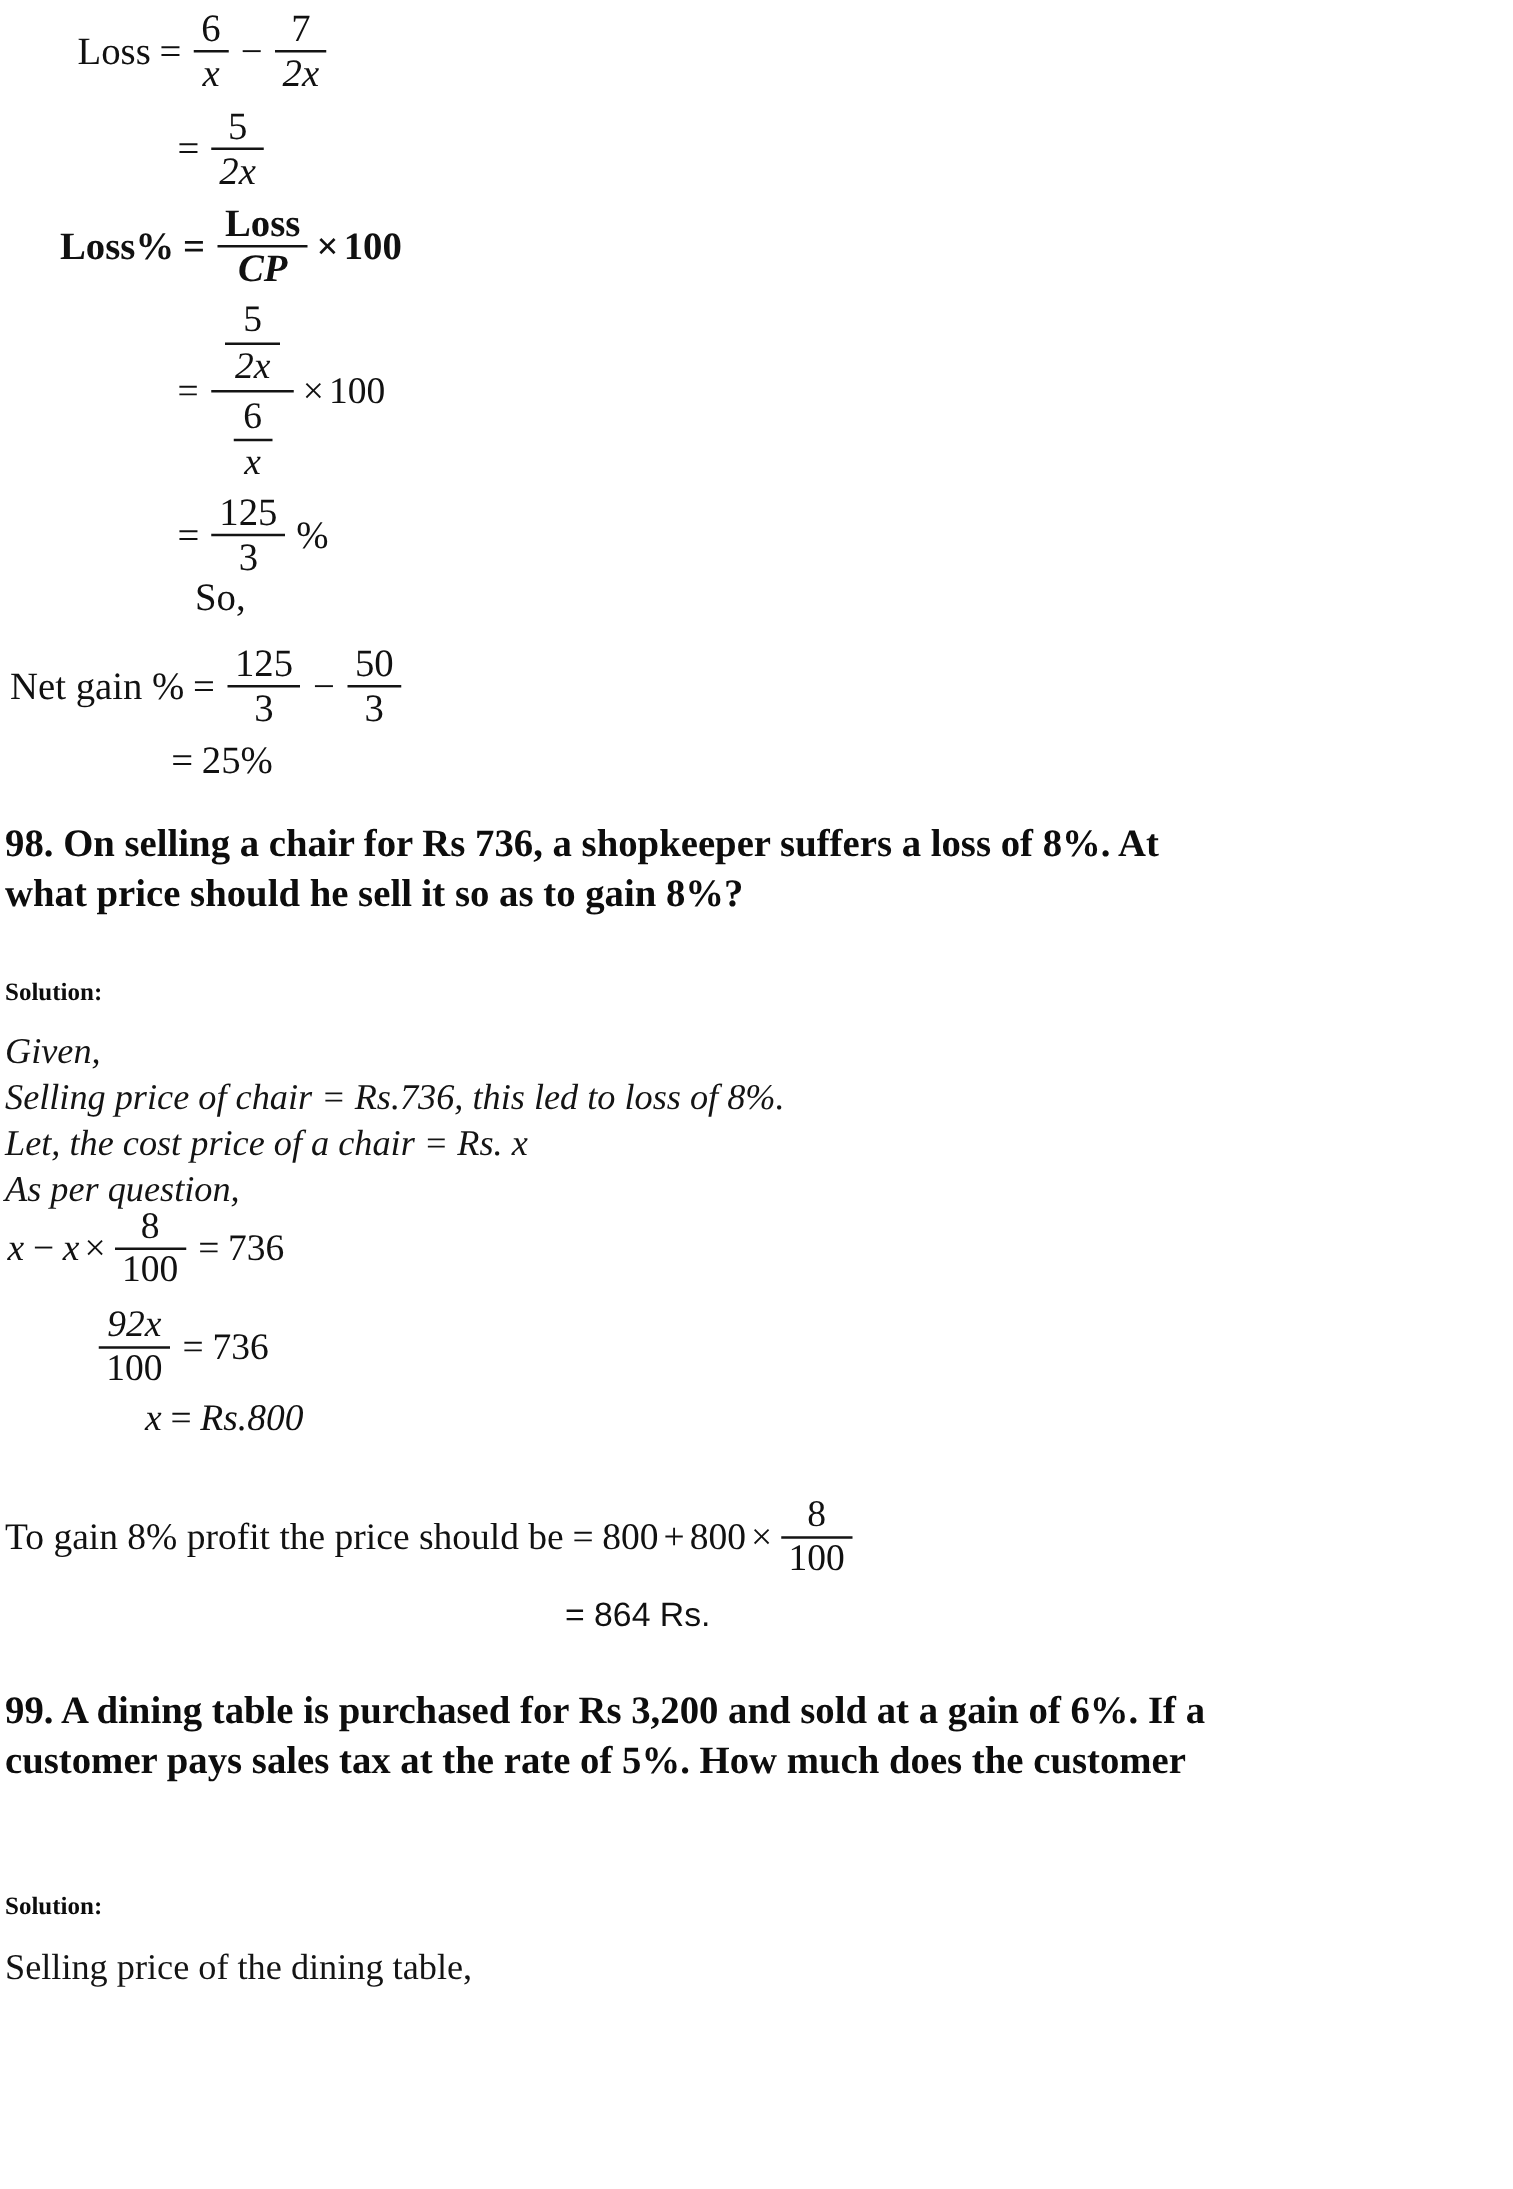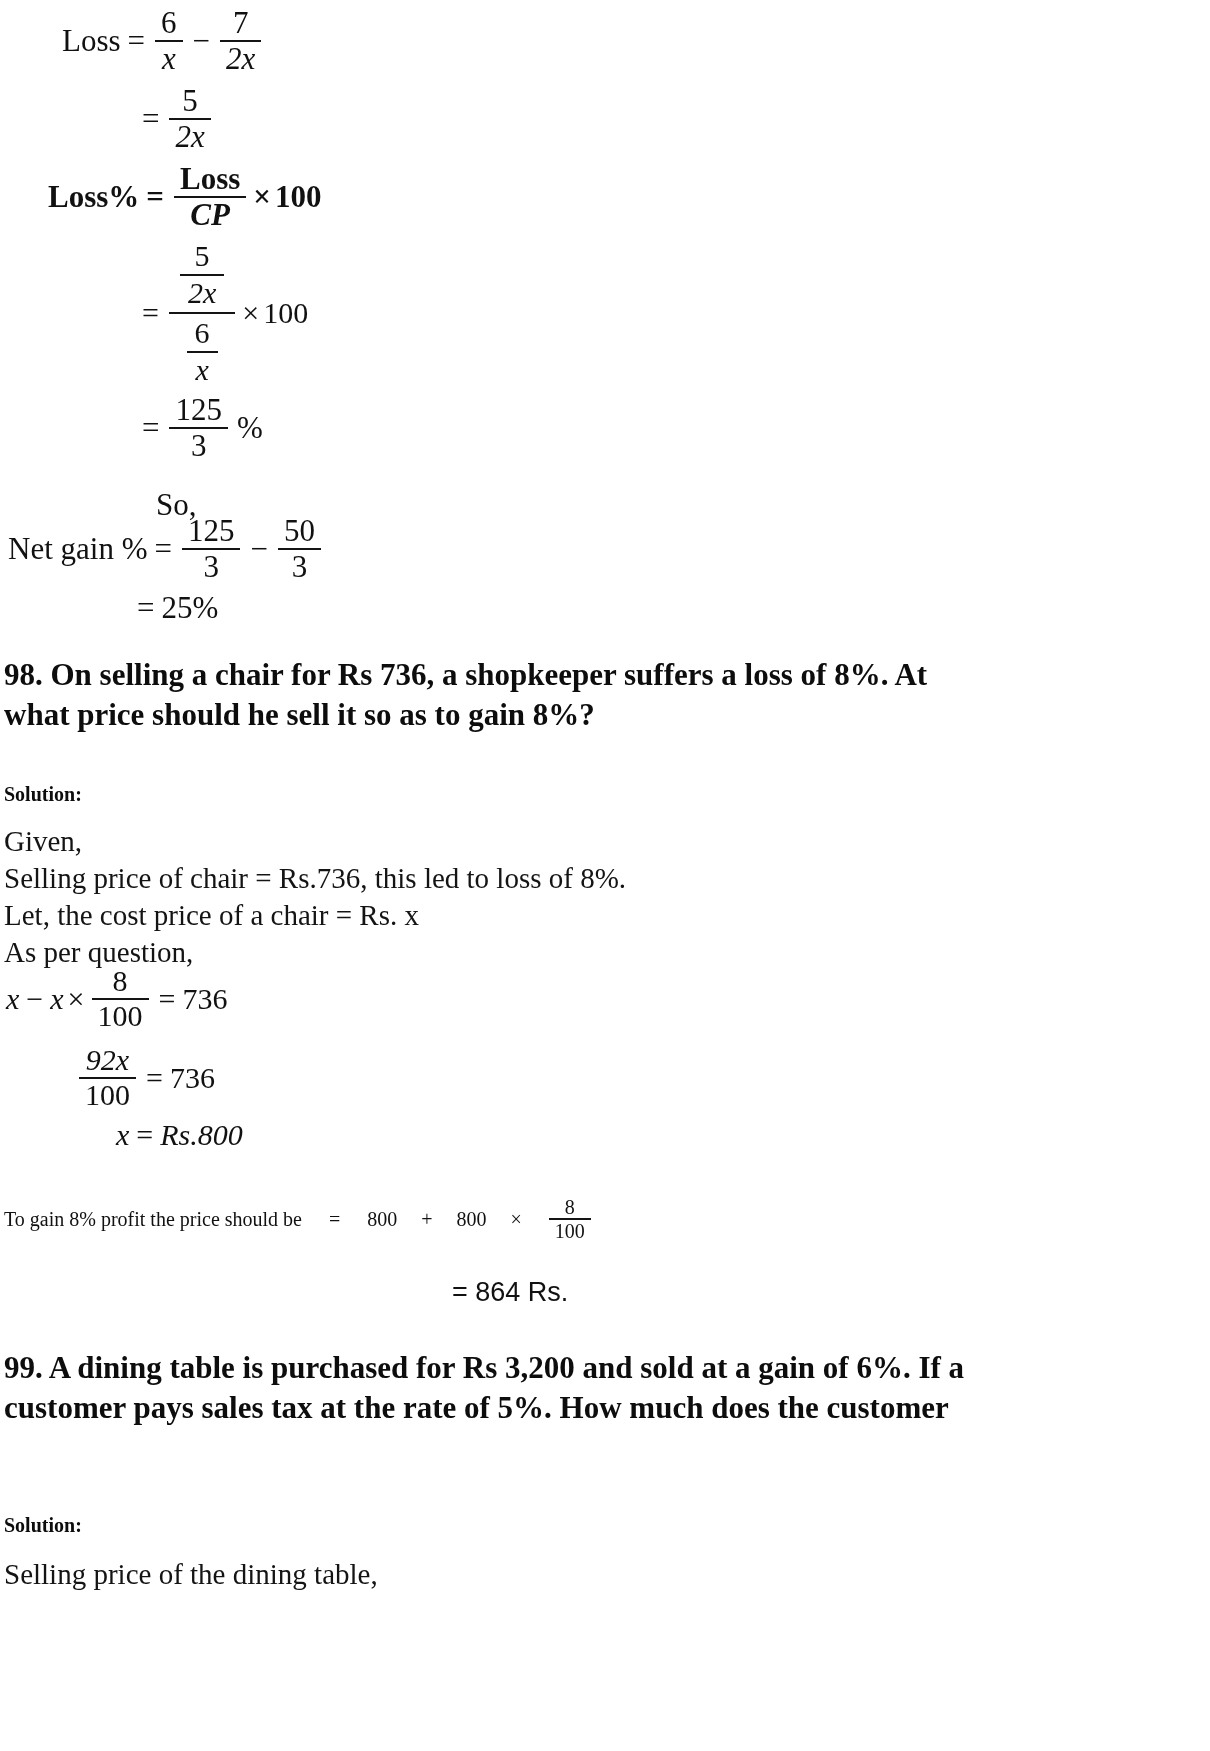--- a/index.html
+++ b/index.html
@@ -177,21 +177,21 @@
       <span class="op">=</span>
       <span class="frac">
         <span class="num">125</span>
         <span class="bar"></span>
         <span class="den">3</span>
       </span>
       <span style="padding-left:6px;">%</span>
     </div>
   </div>
 
-  <div class="abs" style="left:156px; top:489px;">
+  <div class="abs" style="left:156px; top:462px;">
     <div class="mathline" style="font-size:31px;">
       <span>So,</span>
     </div>
   </div>
 
   <div class="abs" style="left:8px; top:514px;">
     <div class="mathline" style="font-size:31px;">
       <span class="lbl">Net gain %</span>
       <span class="op">=</span>
       <span class="frac">
@@ -215,21 +215,21 @@
     </div>
   </div>
 
   <div class="abs qheading" style="left:4px; top:655px; width:1200px;">
     <div>98. On selling a chair for Rs 736, a shopkeeper suffers a loss of 8%. At</div>
     <div>what price should he sell it so as to gain 8%?</div>
   </div>
 
   <div class="abs solheading" style="left:4px; top:782px;">Solution:</div>
 
-  <div class="abs btext" style="left:4px; top:823px; width:1100px;">
+  <div class="abs btext" style="left:4px; top:823px; width:1100px;font-style:italic;">
     <div>Given,</div>
     <div>Selling price of chair = Rs.736, this led to loss of 8%.</div>
     <div>Let, the cost price of a chair = Rs. x</div>
     <div>As per question,</div>
   </div>
 
   <div class="abs" style="left:6px; top:965px;">
     <div class="mathline" style="font-size:30px;">
       <span class="it">x</span>
       <span class="op">−</span>
@@ -259,21 +259,21 @@
 
   <div class="abs" style="left:116px; top:1120px;">
     <div class="mathline" style="font-size:30px;">
       <span class="it">x</span>
       <span class="op">=</span>
       <span class="it">Rs.800</span>
     </div>
   </div>
 
   <div class="abs" style="left:4px; top:1196px;">
-    <div class="mathline" style="font-size:20px;gap:20px;">
+    <div class="mathline" style="font-size:30px;">
       <span>To gain 8% profit the price should be</span>
       <span class="op">=</span>
       <span>800</span>
       <span class="op tight">+</span>
       <span>800</span>
       <span class="op tight">×</span>
       <span class="frac">
         <span class="num">8</span>
         <span class="bar"></span>
         <span class="den">100</span>

